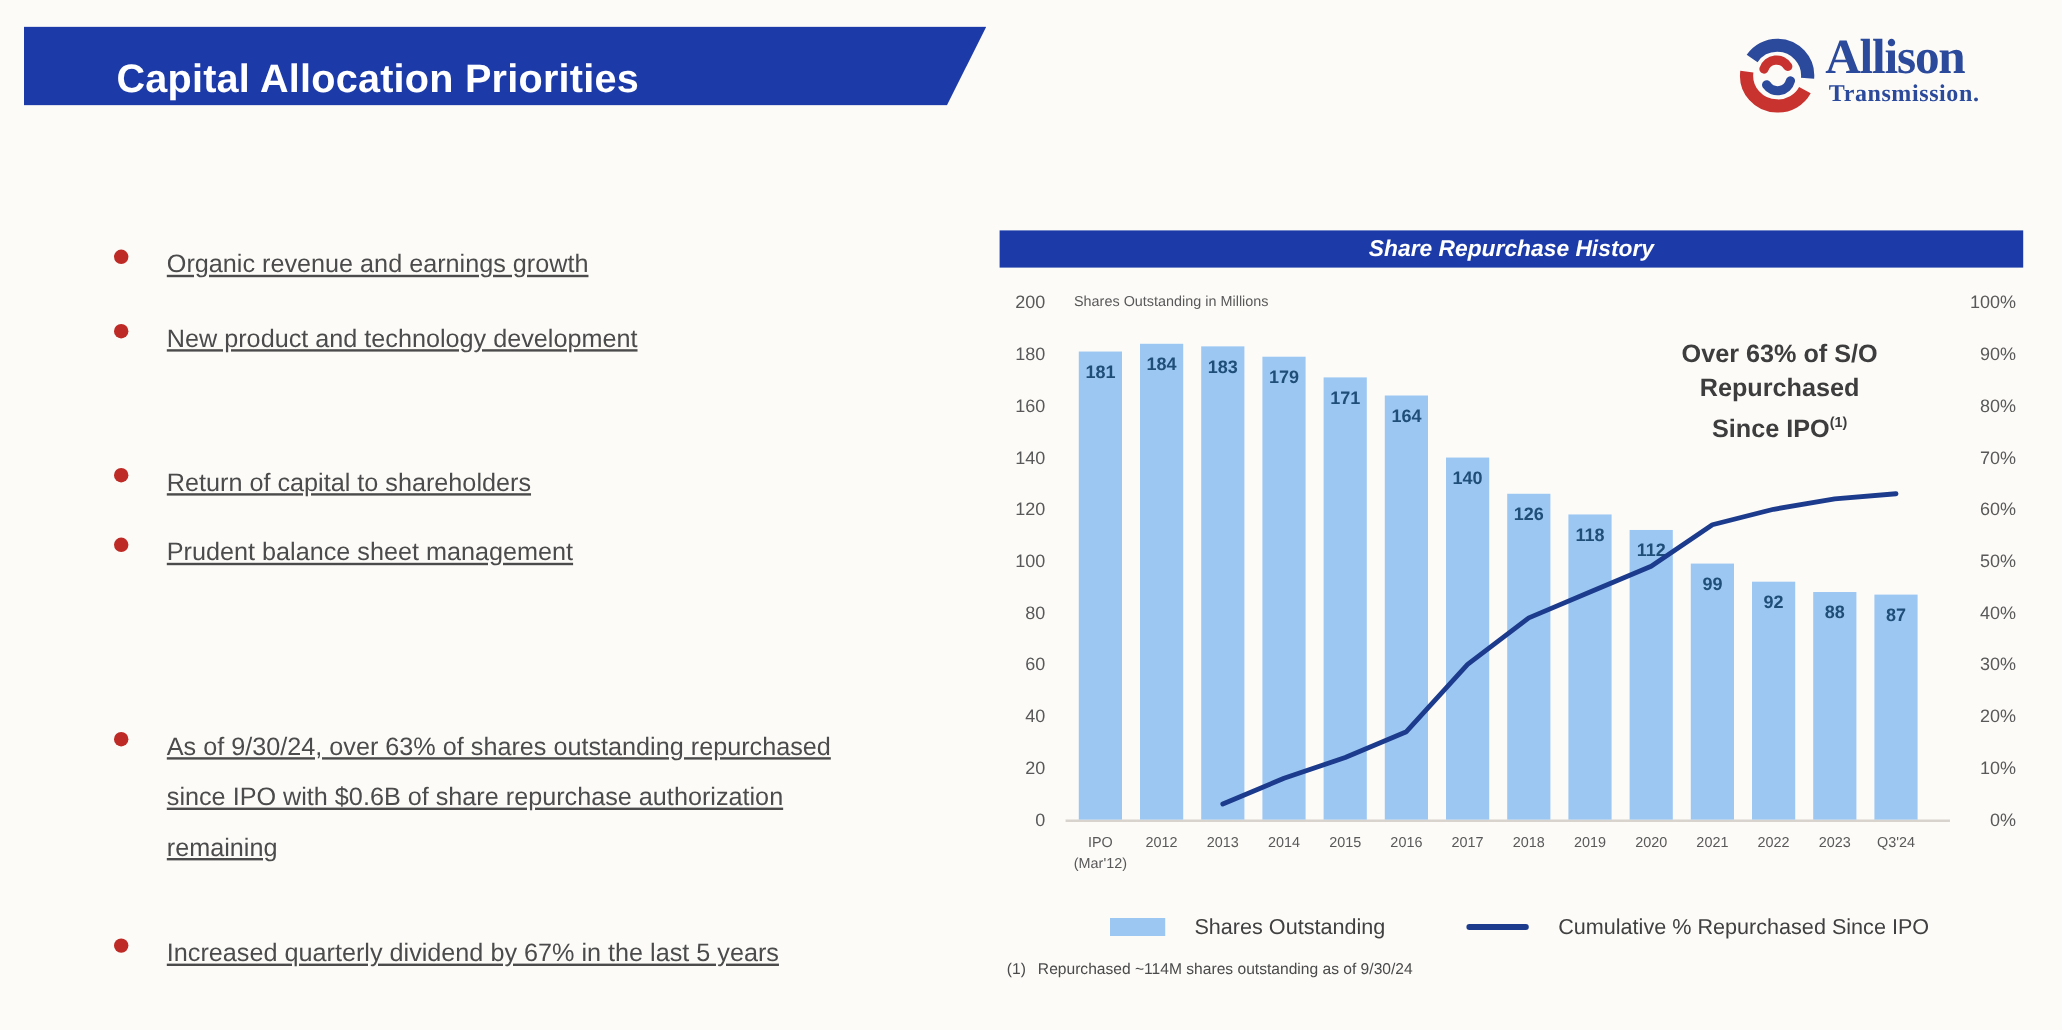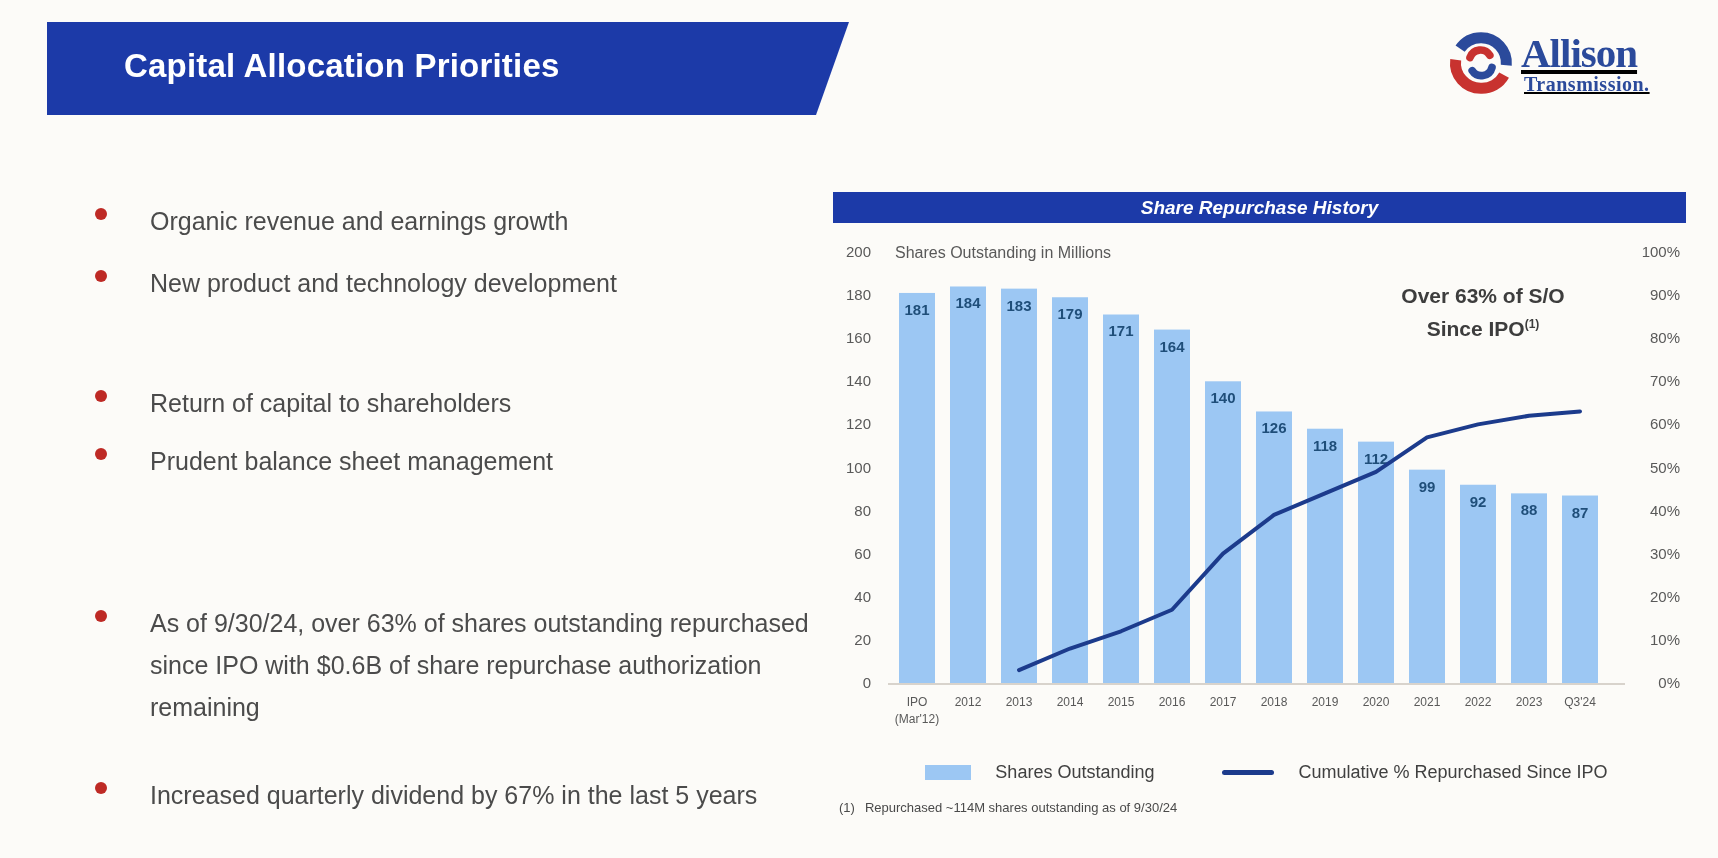--- a/index.html
+++ b/index.html
@@ -19,54 +19,53 @@
   *{margin:0;padding:0;box-sizing:border-box;}
   html,body{width:1718px;height:858px;}
   body{
     font-family:"Liberation Sans",sans-serif;
     background:var(--background);
     position:relative;
     overflow:hidden;
   }
   
   .banner{
-    position:absolute;left:20px;top:22px;width:802px;height:93px;
+    position:absolute;left:20px;top:22px;width:802px;height:66px;
     background:var(--banner_blue);
     clip-path:polygon(0 0,100% 0,calc(100% - 33px) 100%,0 100%);
-    margin-left:27px;
   }
   .banner .title{
     color:#fff;font-size:33px;font-weight:bold;line-height:87px;
     padding-left:77px;letter-spacing:.2px;
   }
   
-  .logo{position:absolute;left:1448px;top:26px;display:flex;align-items:flex-end;text-decoration:underline;}
+  .logo{position:absolute;left:1448px;top:26px;display:flex;align-items:flex-start;}
   .logo svg{width:66px;height:66px;margin-top:4px;}
   .logo-text{margin-left:7px;color:var(--logo_blue);font-family:"Liberation Serif",serif;}
   .logo-line1{font-size:41px;font-weight:bold;line-height:1.05;letter-spacing:-1px;}
   .logo-line2{font-size:20px;font-weight:bold;letter-spacing:.5px;margin-top:-2px;padding-left:3px;}
   
   .bullets{position:absolute;left:0;top:0;width:820px;height:858px;}
   .bullet{position:absolute;left:95px;right:0;}
   .dot{
     position:absolute;left:0;top:8px;width:12px;height:12px;border-radius:50%;
     background:var(--bullet_dot);
   }
-  .bullet .lines{margin-left:55px;color:var(--bullet_text);font-size:25px;line-height:42px;}
+  .bullet .lines{margin-left:44px;color:var(--bullet_text);font-size:21px;line-height:42px;text-decoration:underline;}
   
   .chart-panel{position:absolute;left:833px;top:192px;width:867px;height:650px;}
   .chart-header{
     position:absolute;left:0;top:0;width:853px;height:31px;
     background:var(--banner_blue);
   }
   .chart-header .chart-title{
     color:#fff;font-size:19px;font-weight:bold;font-style:italic;
     text-align:center;line-height:31px;
   }
-  .axis-note{position:absolute;left:62px;top:52px;font-size:16px;color:var(--axis_text);}
+  .axis-note{position:absolute;left:62px;top:52px;font-size:12px;color:var(--axis_text);}
   .annotation{
     position:absolute;left:500px;top:90px;width:300px;text-align:center;
     font-size:21px;font-weight:bold;color:var(--annotation_text);line-height:28px;
   }
   .annotation sup{font-size:12px;}
   #chart-svg{position:absolute;left:0;top:0;width:867px;height:650px;}
   #chart-svg .tick{font-size:15px;fill:var(--axis_text);font-family:"Liberation Sans",sans-serif;}
   #chart-svg .xtick{font-size:12px;fill:var(--axis_text);font-family:"Liberation Sans",sans-serif;}
   #chart-svg .bar{fill:var(--bar_fill);}
   #chart-svg .barlabel{font-size:15px;font-weight:bold;fill:var(--bar_label);font-family:"Liberation Sans",sans-serif;}
@@ -215,20 +214,21 @@
       <text x="645" y="514" text-anchor="middle" class="xtick">2022</text>
       <text x="696" y="514" text-anchor="middle" class="xtick">2023</text>
       <text x="747" y="514" text-anchor="middle" class="xtick">Q3'24</text>
       <polyline points="186,478.07 237,456.52 288,439.28 339,417.73 390,361.70000000000005 441,322.91 492,301.36 543,279.81000000000006 594,245.33 645,232.40000000000003 696,223.78000000000003 747,219.47000000000003" class="pline"></polyline>
     </svg>
 
   <div class="axis-note">Shares Outstanding in Millions</div>
 
   <div class="annotation">
     <div>Over 63% of S/O</div>
+    <div>Repurchased</div>
     <div><span>Since IPO</span><sup>(1)</sup></div>
   </div>
 
   <div class="legend">
     <span class="swatch-bar"></span>
     <span>Shares Outstanding</span>
     <span class="swatch-line"></span>
     <span>Cumulative % Repurchased Since IPO</span>
   </div>
 

